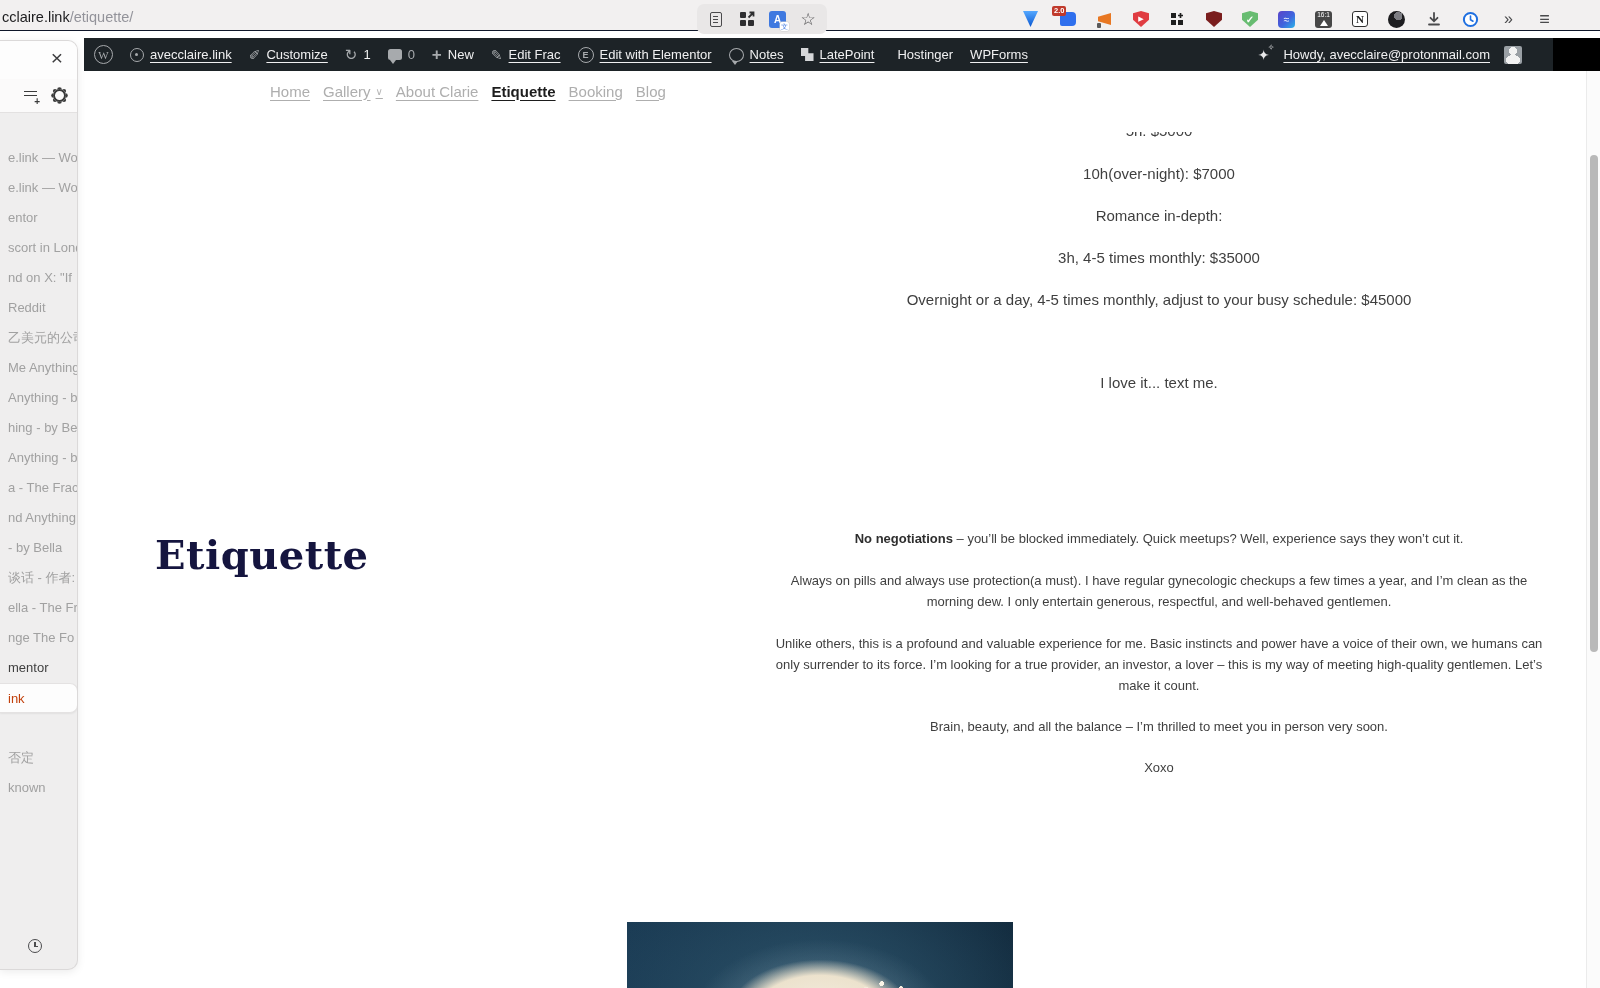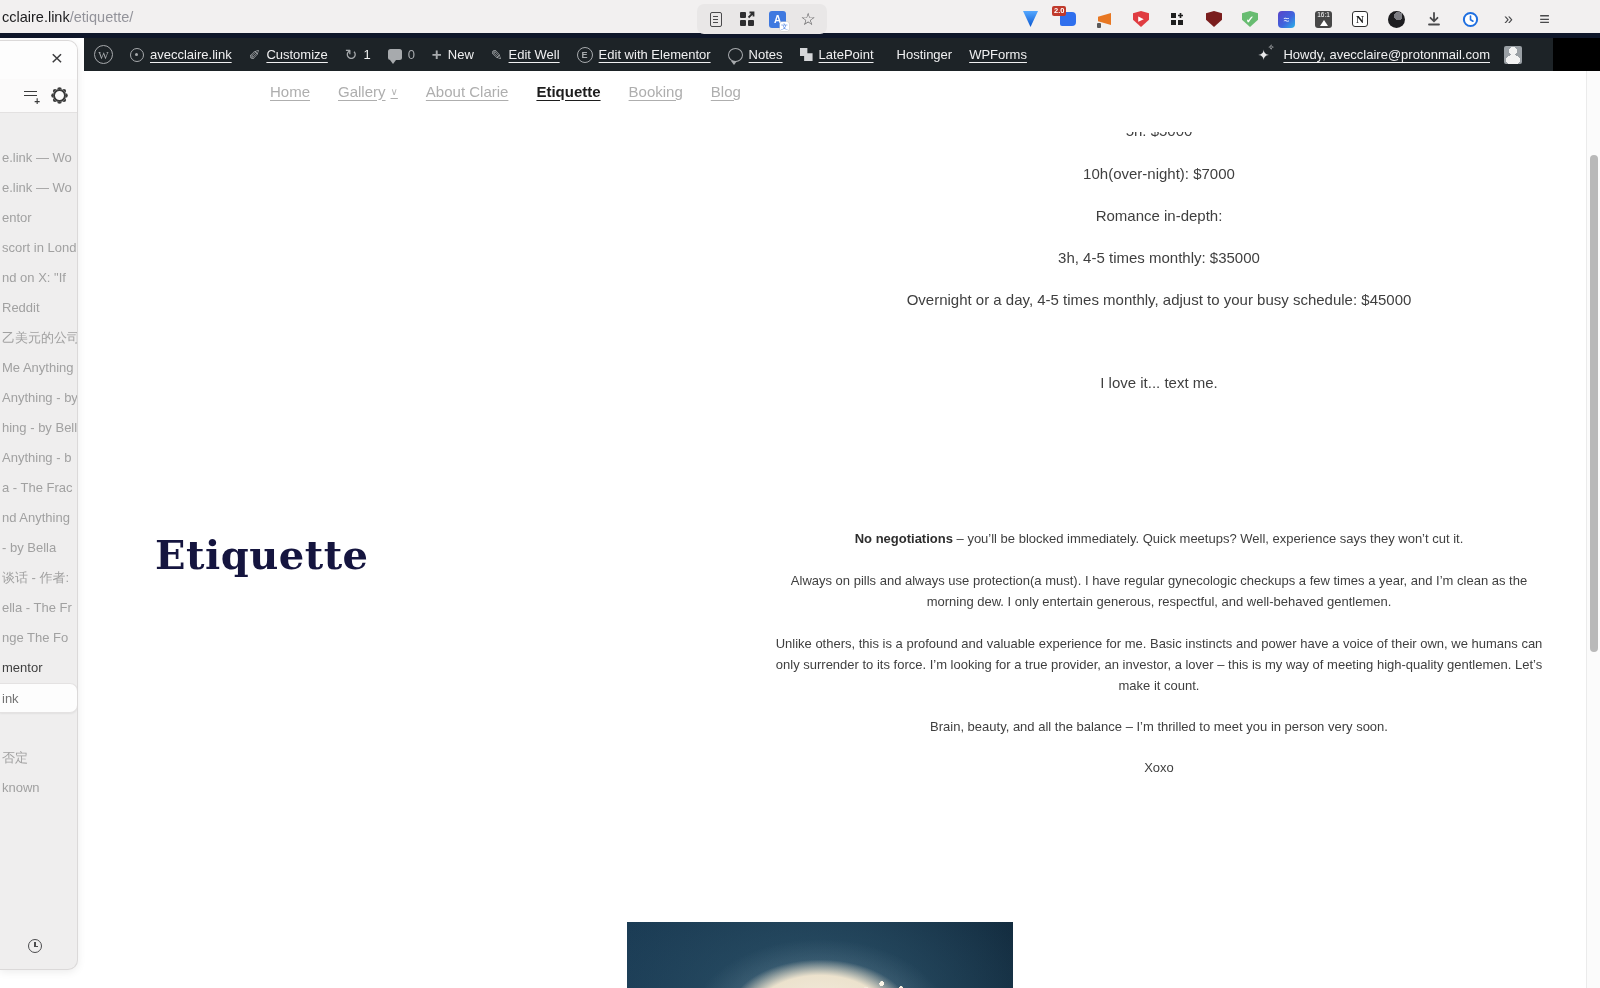--- a/index.html
+++ b/index.html
@@ -1,21 +1,21 @@
 <!DOCTYPE html>
 <html><head>
 <meta charset="utf-8">
 <style>
   * { margin:0; padding:0; box-sizing:border-box; }
   body { font-family:"Liberation Sans", sans-serif; background:#fff; }
   .screen { position:relative; width:1600px; height:988px; background:#fff; overflow:hidden; }
 
   
-  .toolbar { position:absolute; left:0; top:0; width:1600px; height:38px; background:#f2f0f0;
-             border-bottom:5px solid #0f172a; z-index:40; }
+  .toolbar { position:absolute; left:0; top:0; width:1600px; height:31px; background:#f2f0f0;
+             border-bottom:1px solid #0f172a; z-index:40; }
   .url { position:absolute; left:2px; top:9px; font-size:14.5px; color:#1c1c1e; white-space:nowrap; cursor:text; }
   .url .path { color:#93939a; }
   .tb-group { position:absolute; left:697px; top:4px; height:30px; display:flex; align-items:center;
               gap:13px; padding:0 10px; background:#e9e7e7; border-radius:7px; }
   .tb-ic { width:18px; height:18px; display:flex; align-items:center; justify-content:center;
            color:#4c4c4e; font-size:15px; cursor:pointer; }
   .reader-box { width:12px; height:15px; border:1.6px solid #4a4a4c; border-radius:2px; position:relative; }
   .reader-box::before { content:""; position:absolute; left:2px; top:3px; width:5px; height:1.5px;
            background:#4a4a4c; box-shadow:0 3px 0 #4a4a4c, 0 6px 0 #4a4a4c; }
   .translate { width:17px; height:17px; background:#3f79e0; border-radius:3px; color:#fff;
@@ -59,25 +59,25 @@
   .sb-tools { height:34px; background:#fbfafa; border-bottom:1px solid #e3e1e1; display:flex;
               align-items:center; justify-content:flex-end; gap:15px; padding-right:11px; }
   .addlist { position:relative; width:14px; height:12px; cursor:pointer; }
   .addlist::before { content:""; position:absolute; left:0; top:1px; width:13px; height:1.8px; background:#3a3a3a;
               box-shadow:0 4px 0 #3a3a3a, 0 8px 0 -3px #3a3a3a; }
   .addlist::after { content:"+"; position:absolute; right:-2px; bottom:-5px; font-size:10px; font-weight:bold; color:#3a3a3a; }
   .gear { width:13px; height:13px; border:2.4px solid #3a3a3a; border-radius:50%; cursor:pointer;
           box-shadow:0 -6px 0 -4.2px #3a3a3a, 0 6px 0 -4.2px #3a3a3a, -6px 0 0 -4.2px #3a3a3a, 6px 0 0 -4.2px #3a3a3a,
                      -4.5px -4.5px 0 -4.4px #3a3a3a, 4.5px 4.5px 0 -4.4px #3a3a3a, -4.5px 4.5px 0 -4.4px #3a3a3a, 4.5px -4.5px 0 -4.4px #3a3a3a; }
   .sb-list { position:absolute; left:0; top:102px; width:78px; }
-  .sb-item { height:30px; line-height:30px; font-size:13px; color:#a1a1a1; padding-left:2px;
+  .sb-item { height:30px; line-height:30px; font-size:13px; color:#a1a1a1; padding-left:8px;
              white-space:nowrap; overflow:hidden; cursor:pointer; }
   .sb-item.strong { color:#3f3f3f; }
   .sb-item.active { background:#fdfdfd; border:1px solid #e4e2e2; border-left:none; border-radius:0 8px 8px 0;
-             color:#737373; box-shadow:0 1px 2px rgba(0,0,0,.06); }
+             color:#c2410c; box-shadow:0 1px 2px rgba(0,0,0,.06); }
   .sb-spacer { height:30px; }
   .sb-clock { position:absolute; left:28px; bottom:16px; width:14px; height:14px; border:1.6px solid #4c4c4e;
              border-radius:50%; cursor:pointer; }
   .sb-clock::before { content:""; position:absolute; left:5px; top:2px; width:1.5px; height:4.5px; background:#4c4c4e; }
   .sb-clock::after { content:""; position:absolute; left:5.5px; top:5.5px; width:3.5px; height:1.5px; background:#4c4c4e; }
 
   
   .adminbar { position:absolute; left:84px; top:38px; width:1502px; height:33px; background:#1d2327;
               display:flex; align-items:center; gap:17px; padding-left:10px; z-index:10;
               font-size:13px; color:#f0f0f1; }
@@ -103,21 +103,21 @@
   .ab-right { position:absolute; right:64px; top:0; height:33px; display:flex; align-items:center; gap:14px; }
   .sparkle { color:#e8e8ea; font-size:14px; position:relative; }
   .sparkle::after { content:"✧"; position:absolute; right:-5px; top:-4px; font-size:8px; }
   .ab-avatar { width:18px; height:18px; background:#9aa0a5; border-radius:2px;
       background-image:radial-gradient(4px 4px at 50% 28%, #f2f2f2 0 98%, transparent),
                        radial-gradient(7px 5px at 50% 78%, #f2f2f2 0 98%, transparent); }
   .black-patch { position:absolute; left:1553px; top:38px; width:47px; height:33px; background:#000; z-index:30; }
 
   
   .sitenav { position:absolute; left:84px; top:71px; width:1502px; height:40px; background:#fff;
-             display:flex; align-items:center; gap:28px; padding-left:186px; font-size:15px; }
+             display:flex; align-items:center; gap:13px; padding-left:186px; font-size:15px; }
   .nav-link { color:#aeaeae; text-decoration:underline; text-underline-offset:3px; cursor:pointer; display:flex; align-items:center; gap:5px; }
   .nav-link.active { color:#1d1d1d; font-weight:bold; }
   .nav-chev { font-size:10px; color:#b5b5b5; text-decoration:none; }
 
   
   .content { position:absolute; left:84px; top:111px; width:1502px; height:877px; background:#fff; }
   .rcol { position:absolute; left:690px; width:770px; text-align:center; color:#3f3f3f; font-size:13px; line-height:21px; }
   .price-line { position:absolute; left:690px; width:770px; text-align:center; color:#3f3f3f; font-size:15px; line-height:20px; }
   .clip-top { clip-path:inset(11px 0 0 0); }
   .bold { font-weight:bold; color:#2e2e2e; }
@@ -241,21 +241,21 @@
     <span class="ab-item">
         <span class="bubble"></span>
         <span class="muted">0</span>
       </span>
     <span class="ab-item">
         <span class="plus">+</span>
         <span>New</span>
       </span>
     <span class="ab-item">
         <span class="pencil">✎</span>
-        <span class="ab-u">Edit Well</span>
+        <span class="ab-u">Edit Frac</span>
       </span>
     <span class="ab-item">
         <span class="elem-ic">
           <span>E</span>
         </span>
         <span class="ab-u">Edit with Elementor</span>
       </span>
     <span class="ab-item">
         <span class="bubble outline"></span>
         <span class="ab-u">Notes</span>

